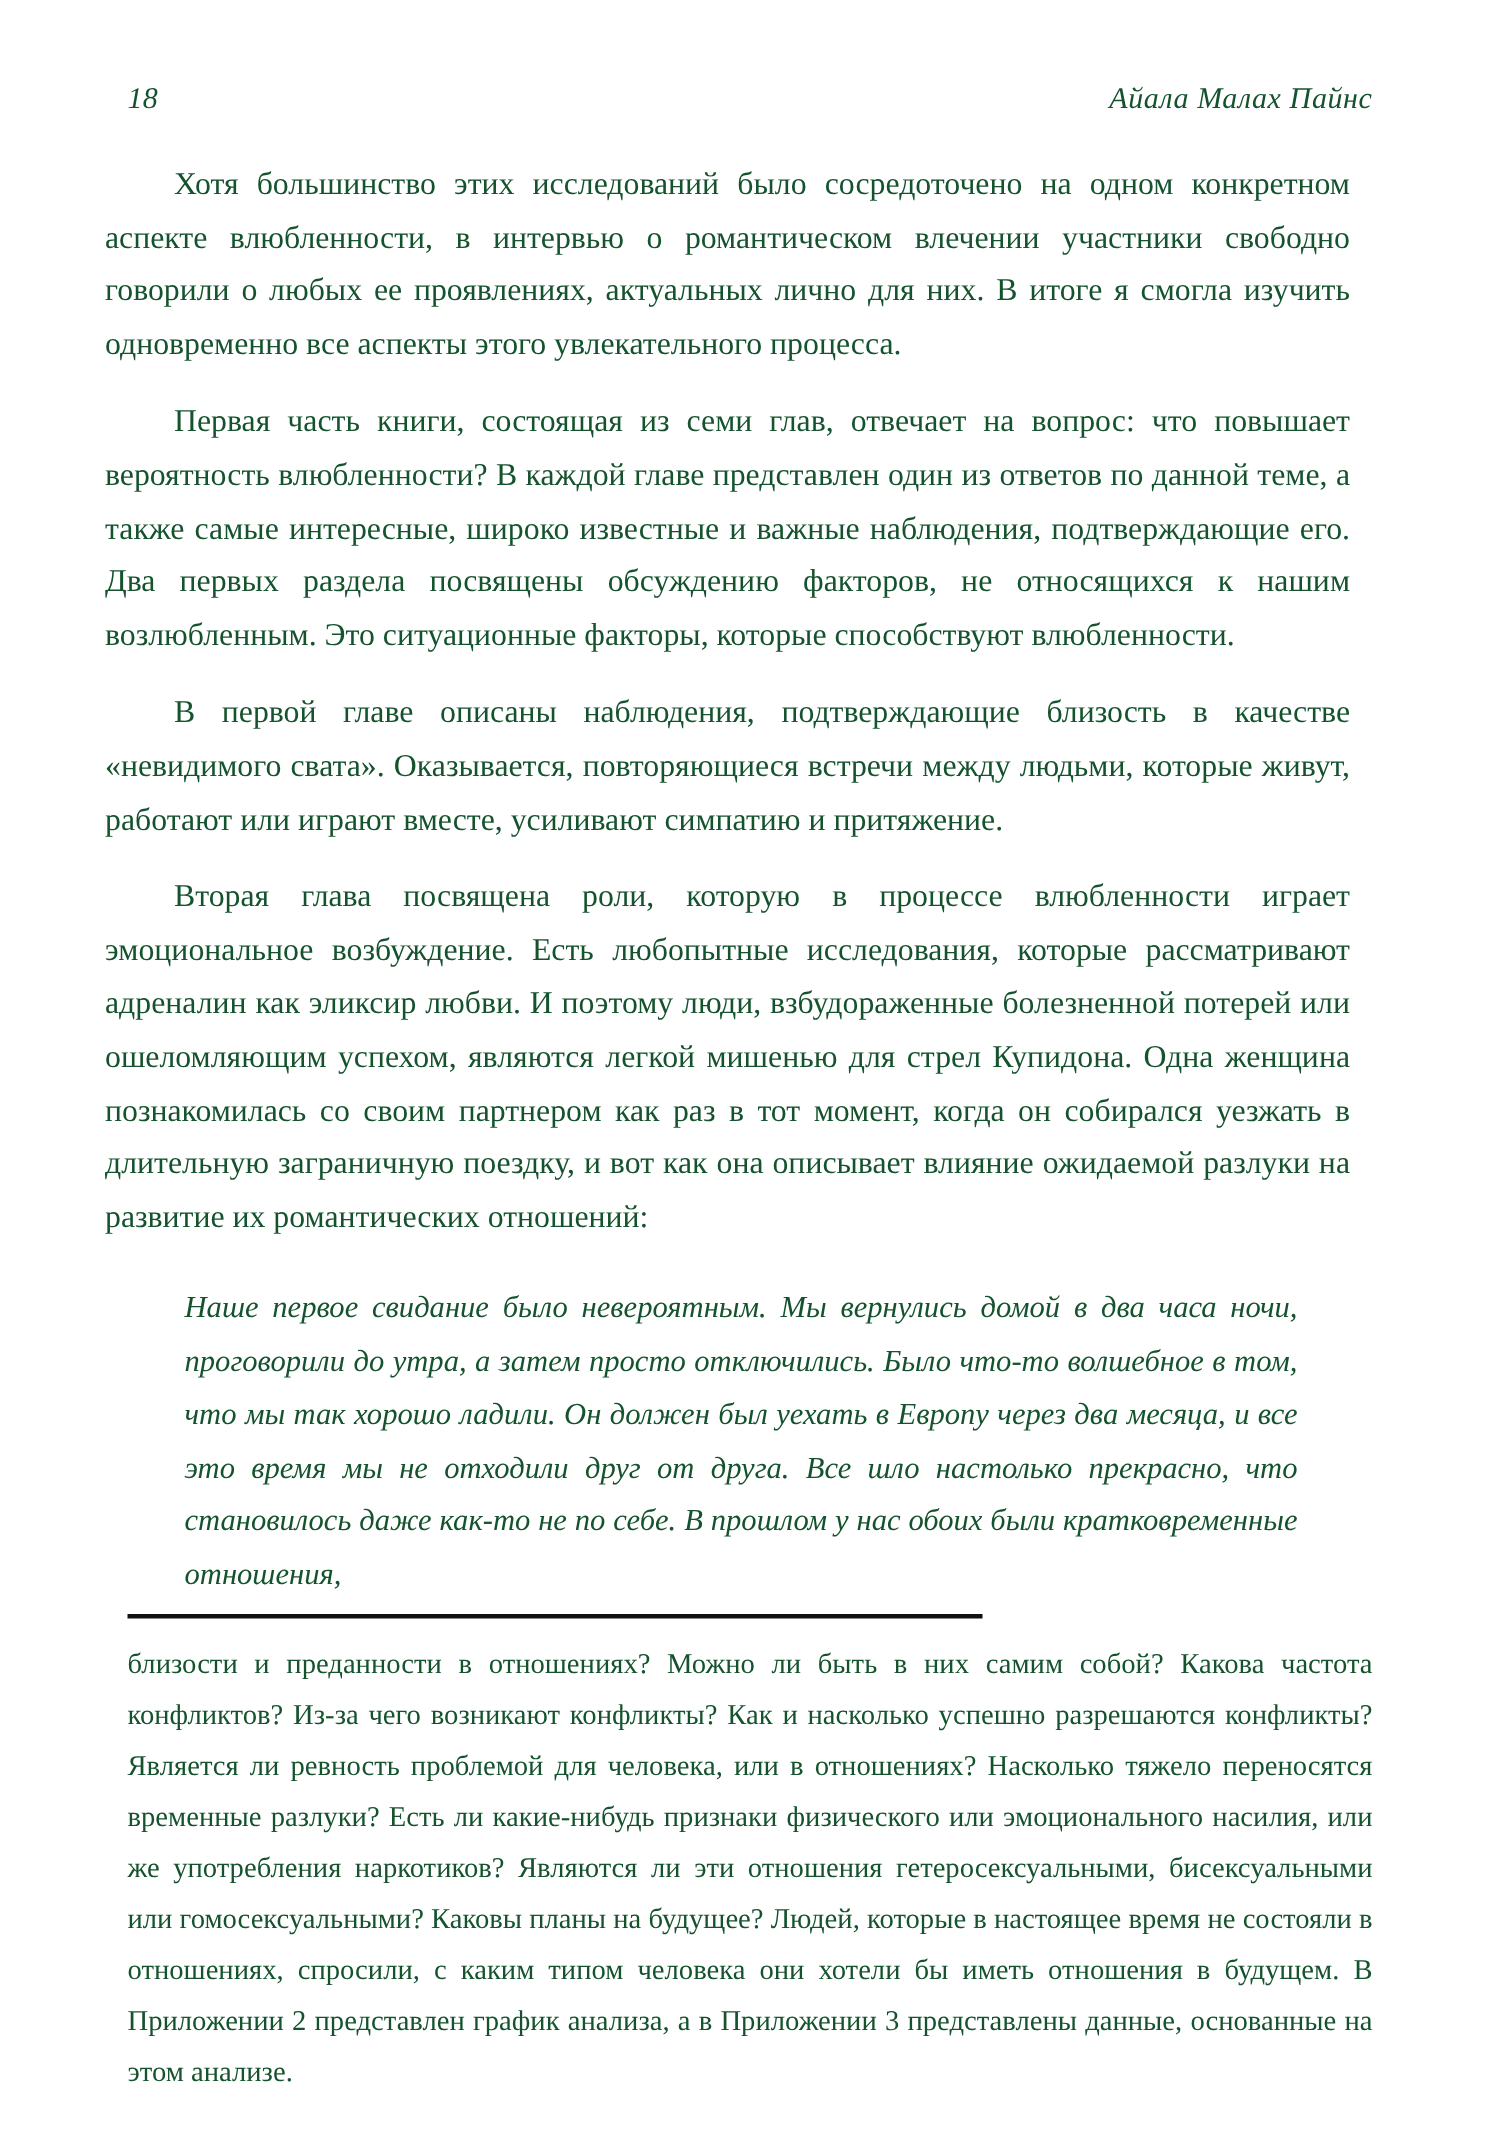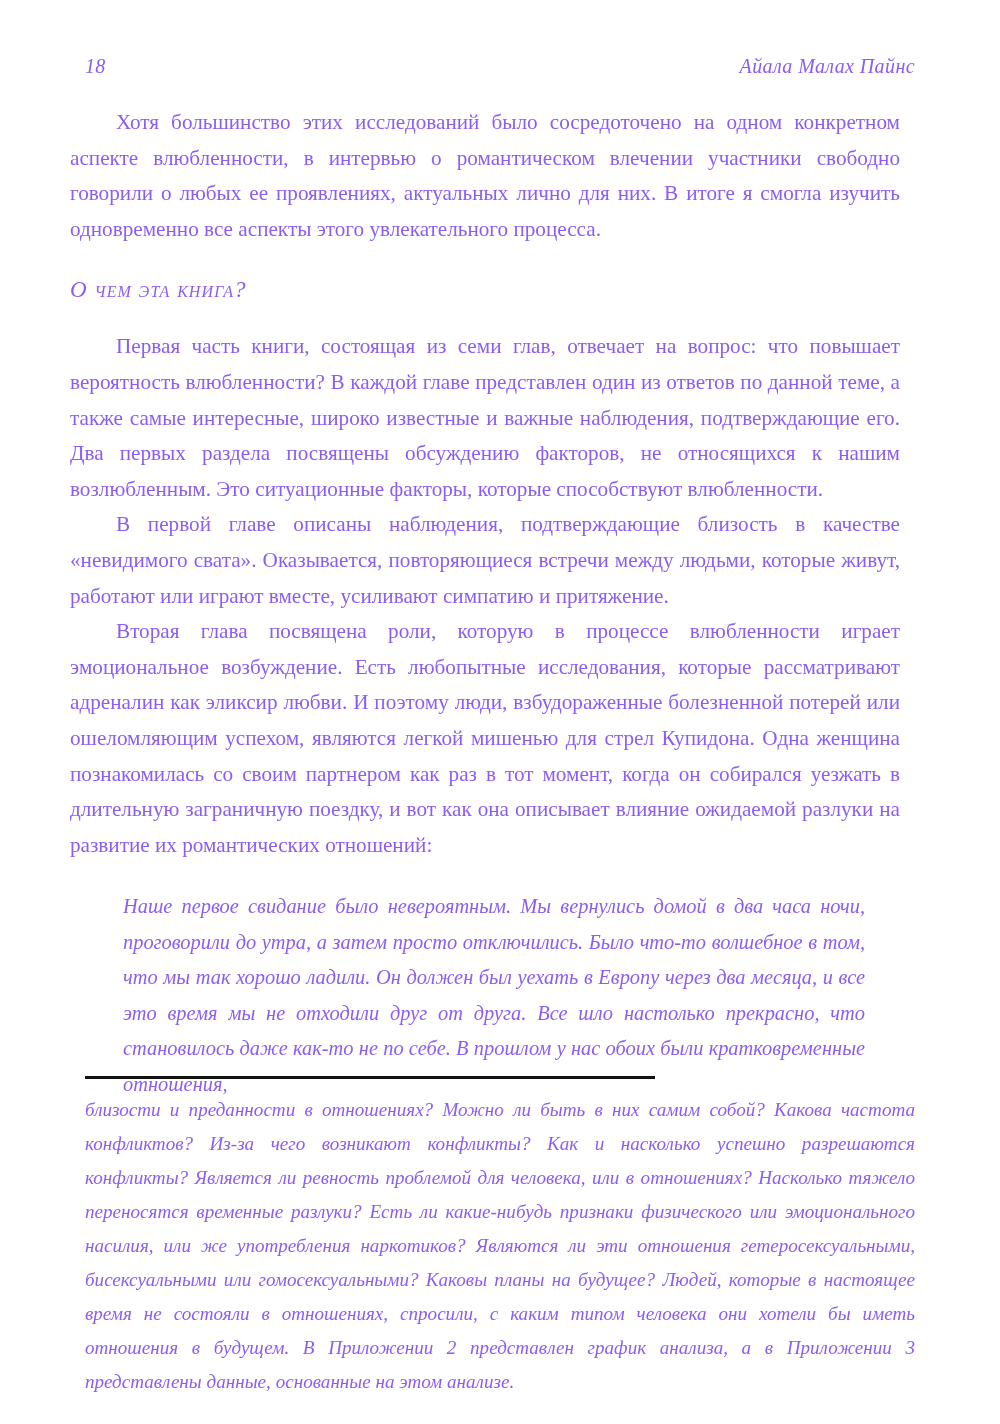--- a/index.html
+++ b/index.html
@@ -8,21 +8,21 @@
     background: #ffffff;
   }
   .page {
     position: relative;
     width: 1000px;
     height: 1424px;
     background: #ffffff;
     margin: 0 auto;
     overflow: hidden;
     font-family: "Liberation Serif", "DejaVu Serif", serif;
-    color: #8b5cf6;
+    color: #14532d;
     box-sizing: border-box;
   }
 
   
   .running-head {
     position: absolute;
     left: 85px;
     right: 85px;
     top: 55px;
     height: 26px;
@@ -52,21 +52,21 @@
   p.para {
     margin: 0;
     text-align: justify;
     text-justify: inter-word;
     font-size: 21.2px;
     line-height: 35.6px;
     text-indent: 46px;
     hyphens: manual;
   }
   p.para + p.para {
-    margin-top: 0px;
+    margin-top: 16px;
   }
 
   h2.section-heading {
     margin: 30px 0 26px 0;
     font-style: italic;
     font-weight: normal;
     font-size: 23px;
     font-variant: small-caps;
     letter-spacing: 1.1px;
     text-indent: 0;
@@ -98,21 +98,20 @@
   }
   .footnote-rule {
     width: 570px;
     height: 0;
     border: 0;
     border-top: 3px solid #111111;
     margin: 0 0 14px 0;
   }
   .footnote-text {
     margin: 0;
-    font-style: italic;
     font-size: 19.1px;
     line-height: 34px;
     text-align: justify;
     text-indent: 0;
     hyphens: manual;
   }
 </style>
 </head>
 <body>
 
@@ -120,21 +119,20 @@
 
   <div class="running-head">
     <span class="folio">18</span>
     <span class="author-name">Айала Малах Пайнс</span>
   </div>
 
   <div class="body-block">
 
     <p class="para">Хотя большинство этих исследований было сосредоточено на одном кон­кретном аспекте влюбленности, в интервью о романтическом влечении участ­ники свободно говорили о любых ее проявлениях, актуальных лично для них. В итоге я смогла изучить одновременно все аспекты этого увлекательного процесса.</p>
 
-    <h2 class="section-heading">О чем эта книга?</h2>
 
     <p class="para">Первая часть книги, состоящая из семи глав, отвечает на вопрос: что по­вышает вероятность влюбленности? В каждой главе представлен один из от­ветов по данной теме, а также самые интересные, широко известные и важные наблюдения, подтверждающие его. Два первых раздела посвящены обсужде­нию факторов, не относящихся к нашим возлюбленным. Это ситуационные факторы, которые способствуют влюбленности.</p>
     <p class="para">В первой главе описаны наблюдения, подтверждающие близость в каче­стве «невидимого свата». Оказывается, повторяющиеся встречи между людь­ми, которые живут, работают или играют вместе, усиливают симпатию и при­тяжение.</p>
     <p class="para">Вторая глава посвящена роли, которую в процессе влюбленности играет эмоциональное возбуждение. Есть любопытные исследования, которые рас­сматривают адреналин как эликсир любви. И поэтому люди, взбудораженные болезненной потерей или ошеломляющим успехом, являются легкой мише­нью для стрел Купидона. Одна женщина познакомилась со своим партнером как раз в тот момент, когда он собирался уезжать в длительную заграничную поездку, и вот как она описывает влияние ожидаемой разлуки на развитие их романтических отношений:</p>
 
     <blockquote class="quote">
       <p>Наше первое свидание было невероятным. Мы вернулись домой в два часа ночи, проговорили до утра, а затем просто отключились. Было что-то волшебное в том, что мы так хорошо ладили. Он должен был уехать в Европу через два месяца, и все это время мы не отходили друг от друга. Все шло настолько прекрасно, что становилось даже как-то не по себе. В прошлом у нас обоих были кратковременные отношения,</p>
     </blockquote>
 
   </div>

